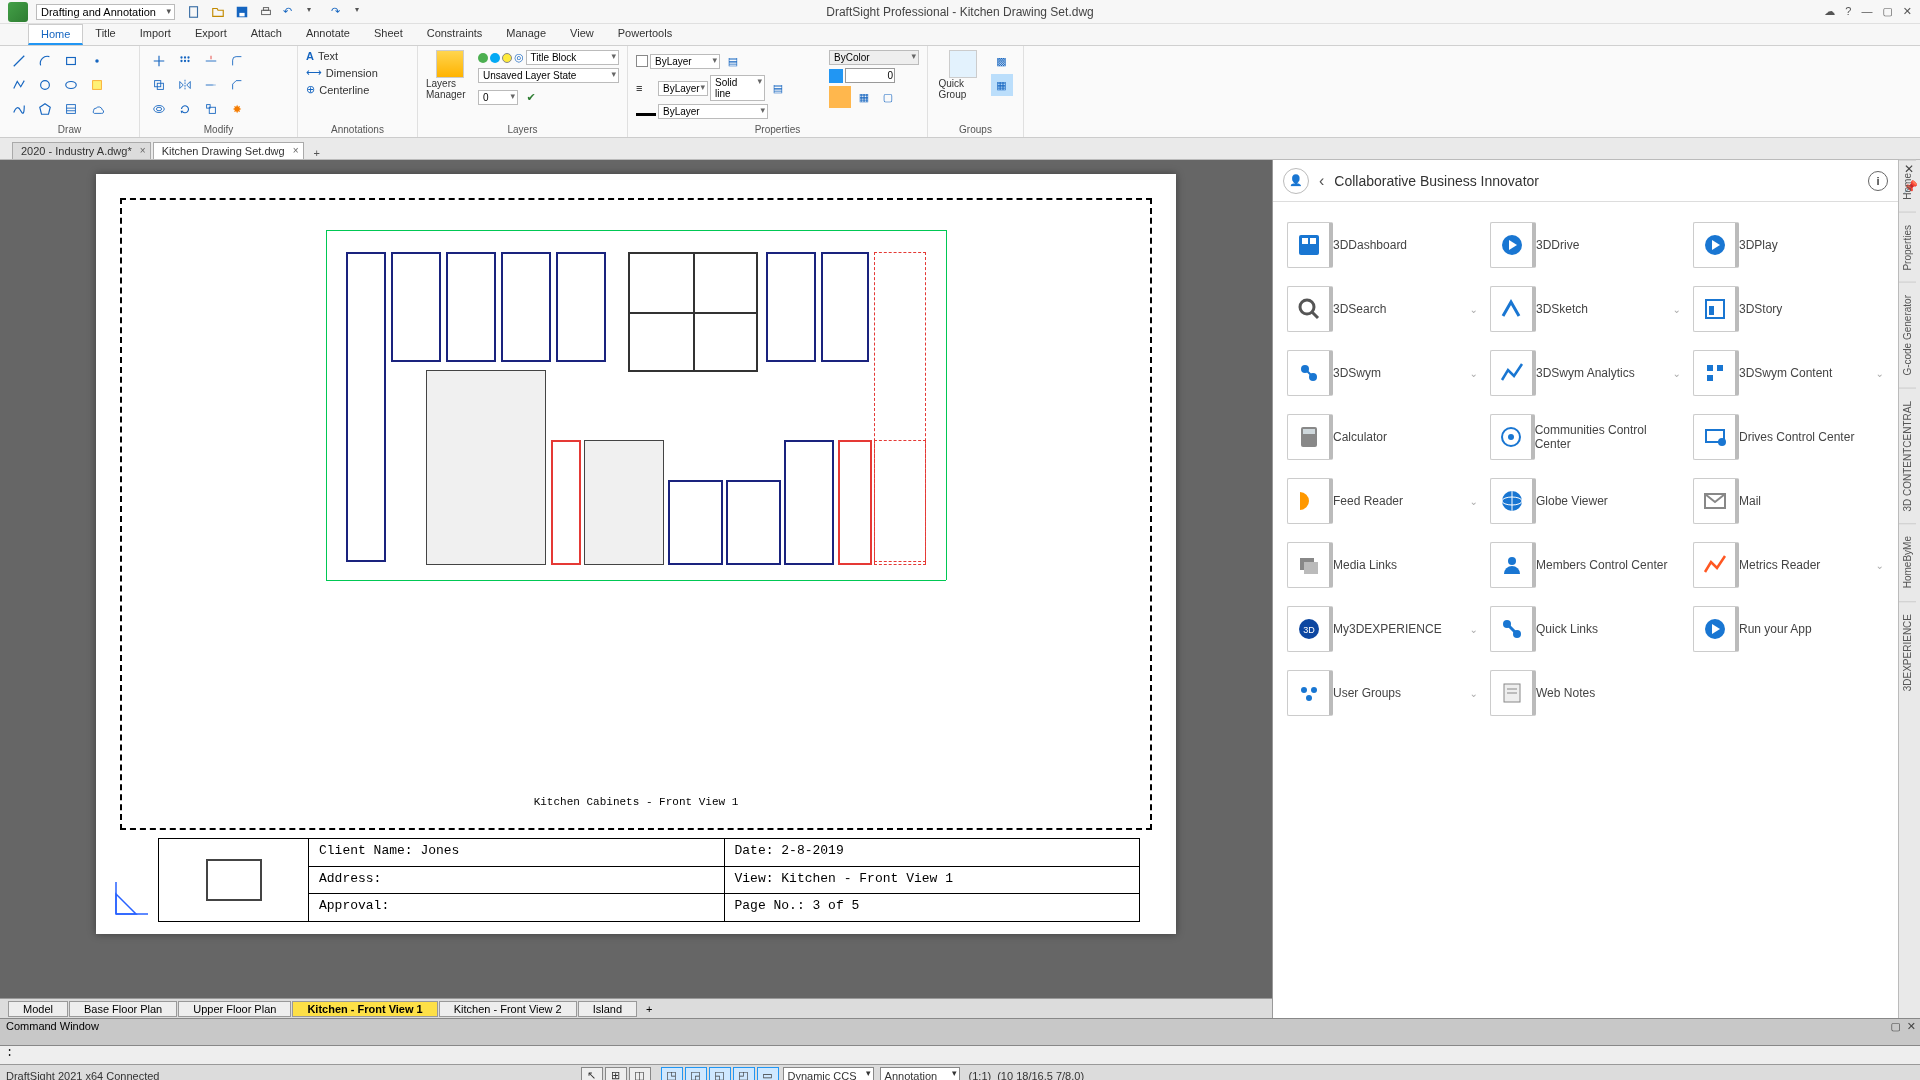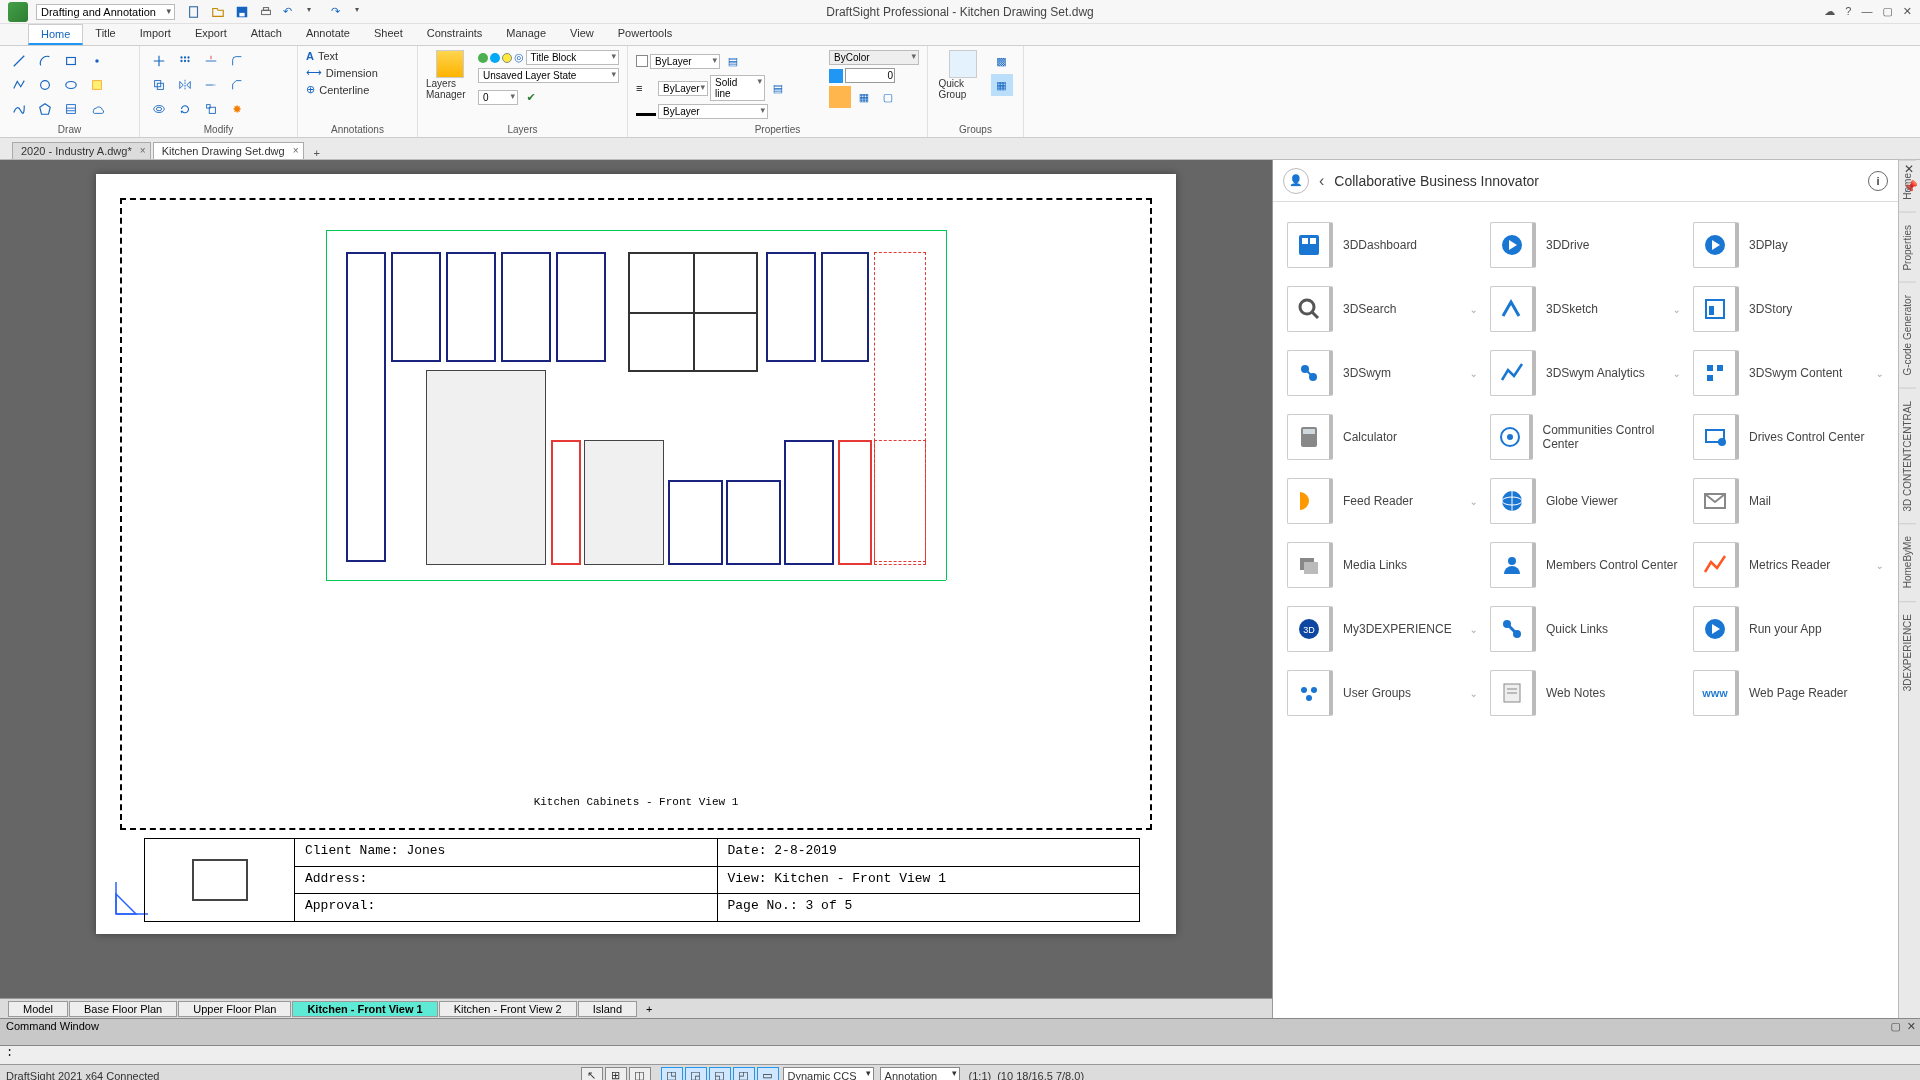--- a/index.html
+++ b/index.html
@@ -133,21 +133,21 @@
 .ucs svg { width:60px; height:60px; }
 
 
 .dashedframe {
   position:absolute;
   left:24px; right:24px; top:24px; height:632px;
   border: 2px dashed #000;
 }
 .titleblock {
   position:absolute;
-  left:48px; right:36px;
+  left:62px; right:36px;
   top:664px;
   height:84px;
   border: 1px solid #000;
   display:flex;
 }
 .tblogo { width:150px; border-right:1px solid #000; display:flex; align-items:center; justify-content:center; }
 .tblogo .sq { width:56px; height:42px; border:2px solid #444; }
 .tbcol { flex:1; border-right:1px solid #000; display:flex; flex-direction:column; }
 .tbcol:last-child { border-right:none; }
 .tbcell { flex:1; border-bottom:1px solid #000; padding: 4px 10px; font-family: 'Courier New', monospace; font-size:13px; color:#000; }
@@ -168,21 +168,21 @@
 
 .sheettabs {
   background:#dcdcdc;
   height:20px;
   display:flex;
   align-items:center;
   border-top:1px solid #999;
   padding-left:8px;
 }
 .sht { padding:1px 14px; border:1px solid #999; background:#eee; font-size:11px; margin-right:1px; cursor:pointer; }
-.sht.active { background:#5eead4; font-weight:bold; }
+.sht.active { background:#fde047; font-weight:bold; }
 
 .panel {
   width:648px;
   background:#fff;
   border-left:1px solid #999;
   display:flex;
 }
 .panel-inner { flex:1; display:flex; flex-direction:column; }
 .panel-head {
   height:42px;
@@ -201,21 +201,20 @@
 
 .apps-grid {
   padding:20px 14px;
   display:grid;
   grid-template-columns: repeat(3, 1fr);
   gap: 18px 12px;
 }
 .app {
   display:flex;
   align-items:center;
-  gap:10px;
   position:relative;
 }
 .app .ic { width:46px; height:46px; border:1px solid #ccc; border-right:4px solid #bbb; border-radius:2px; display:flex; align-items:center; justify-content:center; background:#fff; }
 .app .ic svg { width:26px; height:26px; }
 .app .lbl { font-size:12px; color:#444; }
 .app .chev { margin-left:auto; color:#aaa; font-size:10px; }
 
 .railtabs {
   width:22px;
   background:#e9e9e9;
@@ -876,28 +875,20 @@
           <div class="app">
             <div class="ic">
               <svg viewBox="0 0 26 26">
                 <rect x="5" y="4" width="16" height="18" fill="#eee" stroke="#888"></rect>
                 <line x1="8" y1="9" x2="18" y2="9" stroke="#888"></line>
                 <line x1="8" y1="13" x2="18" y2="13" stroke="#888"></line>
               </svg>
             </div>
             <span class="lbl">Web Notes</span>
           </div>
-          <div class="app">
-            <div class="ic">
-              <svg viewBox="0 0 26 26">
-                <text x="13" y="17" text-anchor="middle" font-size="9" font-weight="bold" fill="#1976d2">WWW</text>
-              </svg>
-            </div>
-            <span class="lbl">Web Page Reader</span>
-          </div>
         </div>
     </div>
     <div class="railtabs" id="railtabs">
         <div class="rt">Home</div>
         <div class="rt">Properties</div>
         <div class="rt">G-code Generator</div>
         <div class="rt">3D CONTENTCENTRAL</div>
         <div class="rt">HomeByMe</div>
         <div class="rt">3DEXPERIENCE</div>
       </div>

